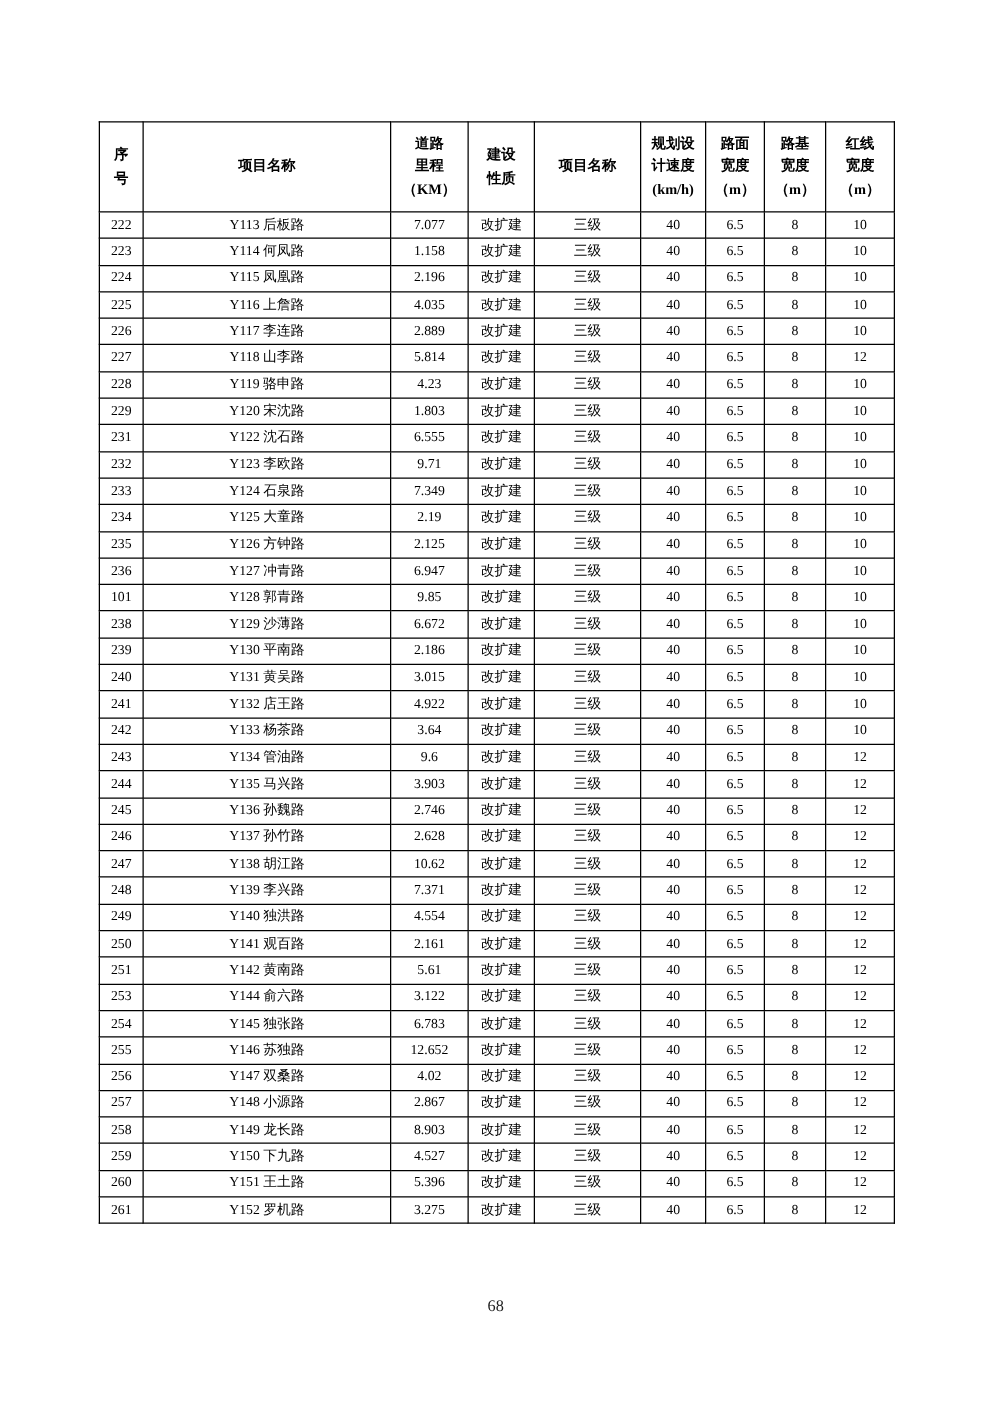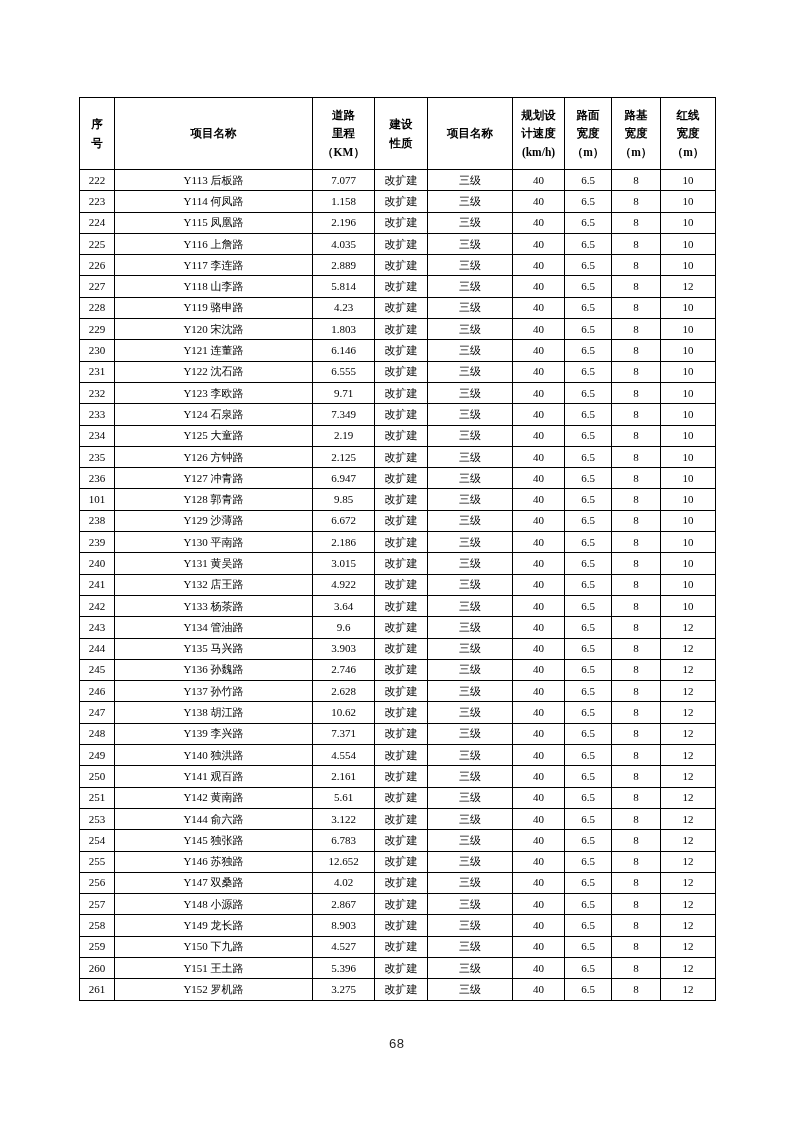--- a/index.html
+++ b/index.html
@@ -44,21 +44,21 @@
     line-height: 1;
     white-space: nowrap;
   }
   .page-number {
     position: absolute;
     top: 1037px;
     left: 0;
     width: 100%;
     text-align: center;
     font-size: 13px;
-    font-family: Liberation Mono, monospace;
+    font-family: Liberation Serif, serif;
     color: #222222;
   }
 </style>
 </head>
 <body>
 
 <div class="page">
   <table class="road-table">
     <colgroup>
         <col style="width: 35px;">
@@ -179,31 +179,20 @@
           <td>Y120 宋沈路</td>
           <td>1.803</td>
           <td>改扩建</td>
           <td>三级</td>
           <td>40</td>
           <td>6.5</td>
           <td>8</td>
           <td>10</td>
         </tr>
         <tr>
-          <td>230</td>
-          <td>Y121 连董路</td>
-          <td>6.146</td>
-          <td>改扩建</td>
-          <td>三级</td>
-          <td>40</td>
-          <td>6.5</td>
-          <td>8</td>
-          <td>10</td>
-        </tr>
-        <tr>
           <td>231</td>
           <td>Y122 沈石路</td>
           <td>6.555</td>
           <td>改扩建</td>
           <td>三级</td>
           <td>40</td>
           <td>6.5</td>
           <td>8</td>
           <td>10</td>
         </tr>

